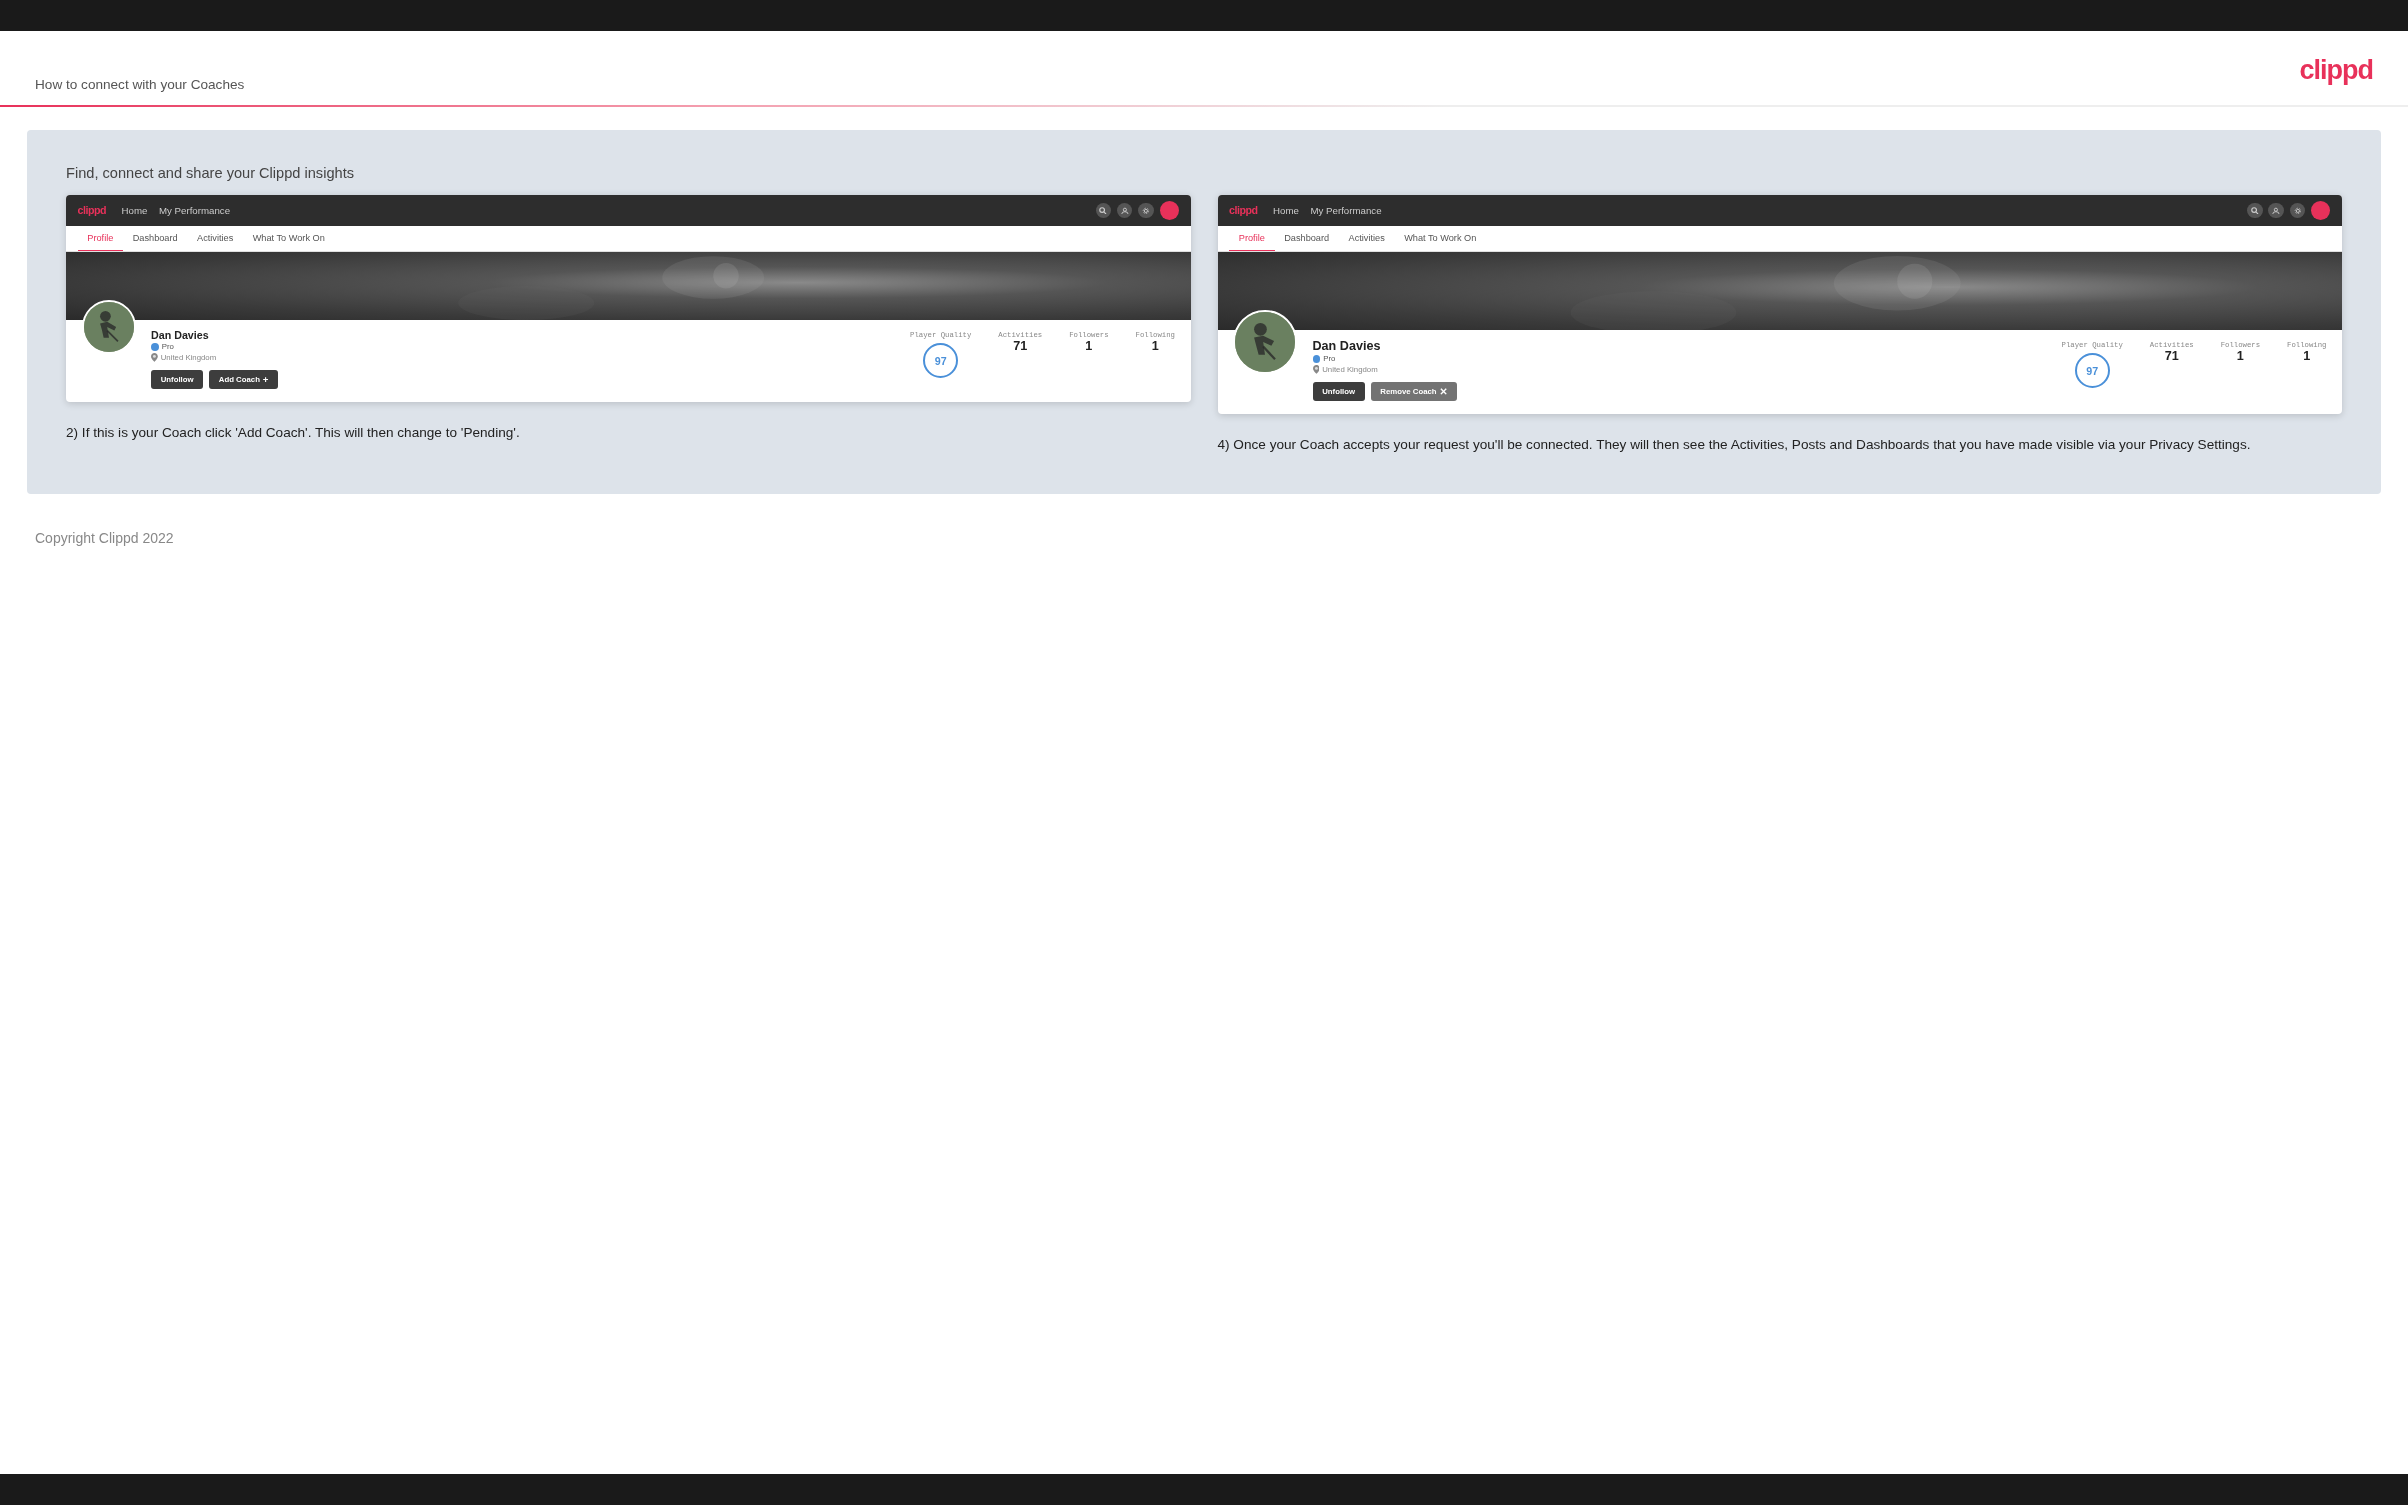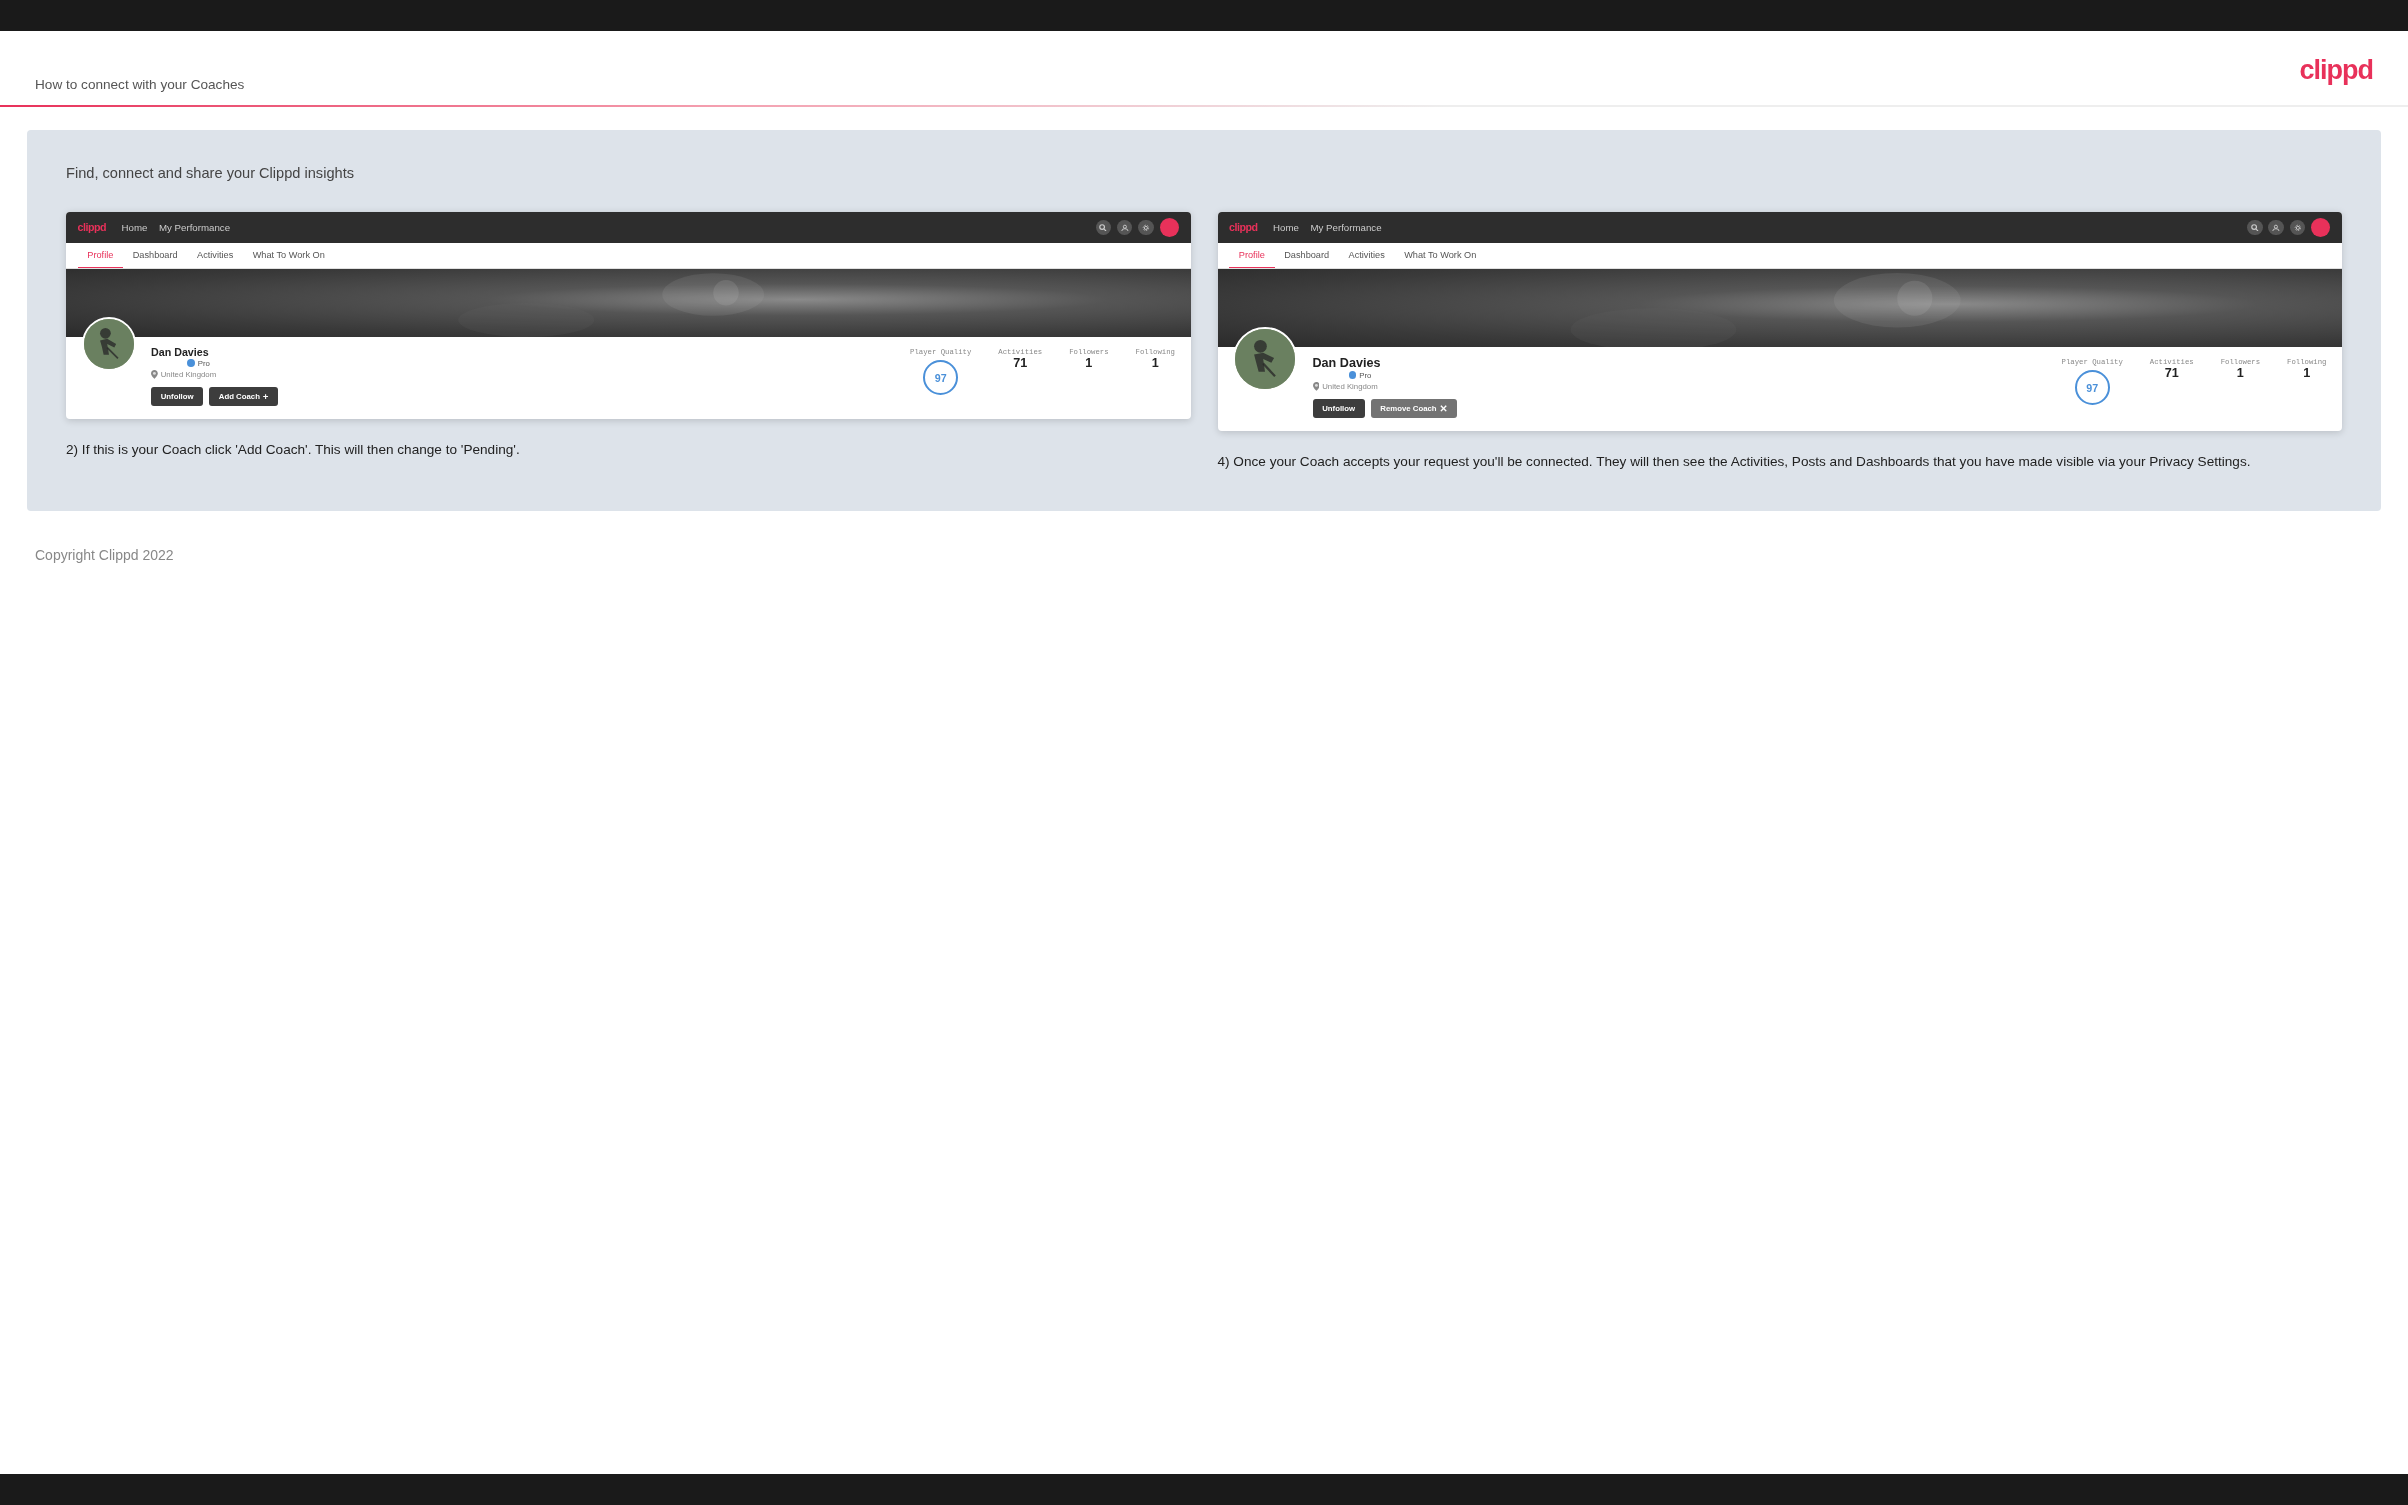--- a/index.html
+++ b/index.html
@@ -54,21 +54,21 @@
 
     .page-heading {
       font-size: 21.3px;
       font-weight: 800;
       color: #1a1a1a;
       margin-bottom: 5.8px;
     }
     .page-subheading {
       font-size: 14.6px;
       color: #444;
-      margin-bottom: 31px;
+      margin-bottom: 14px;
     }
 
     
     .screenshots-row {
       display: flex;
       gap: 27px;
       align-items: flex-start;
     }
 
     .screenshot-col {
@@ -172,23 +172,23 @@
     }
     .mock-profile-name {
       font-size: 10.7px;
       font-weight: 700;
       color: #222;
     }
     .mock-profile-badge {
       font-size: 7.8px;
       color: #555;
       display: flex;
+      align-items: center;
       gap: 2.9px;
       margin-top: 1px;
-      margin-left: 36px;
     }
     .mock-badge-dot {
       width: 7.8px;
       height: 7.8px;
       border-radius: 50%;
       background: #4a90d9;
       display: inline-block;
     }
     .mock-profile-location {
       font-size: 7.8px;

